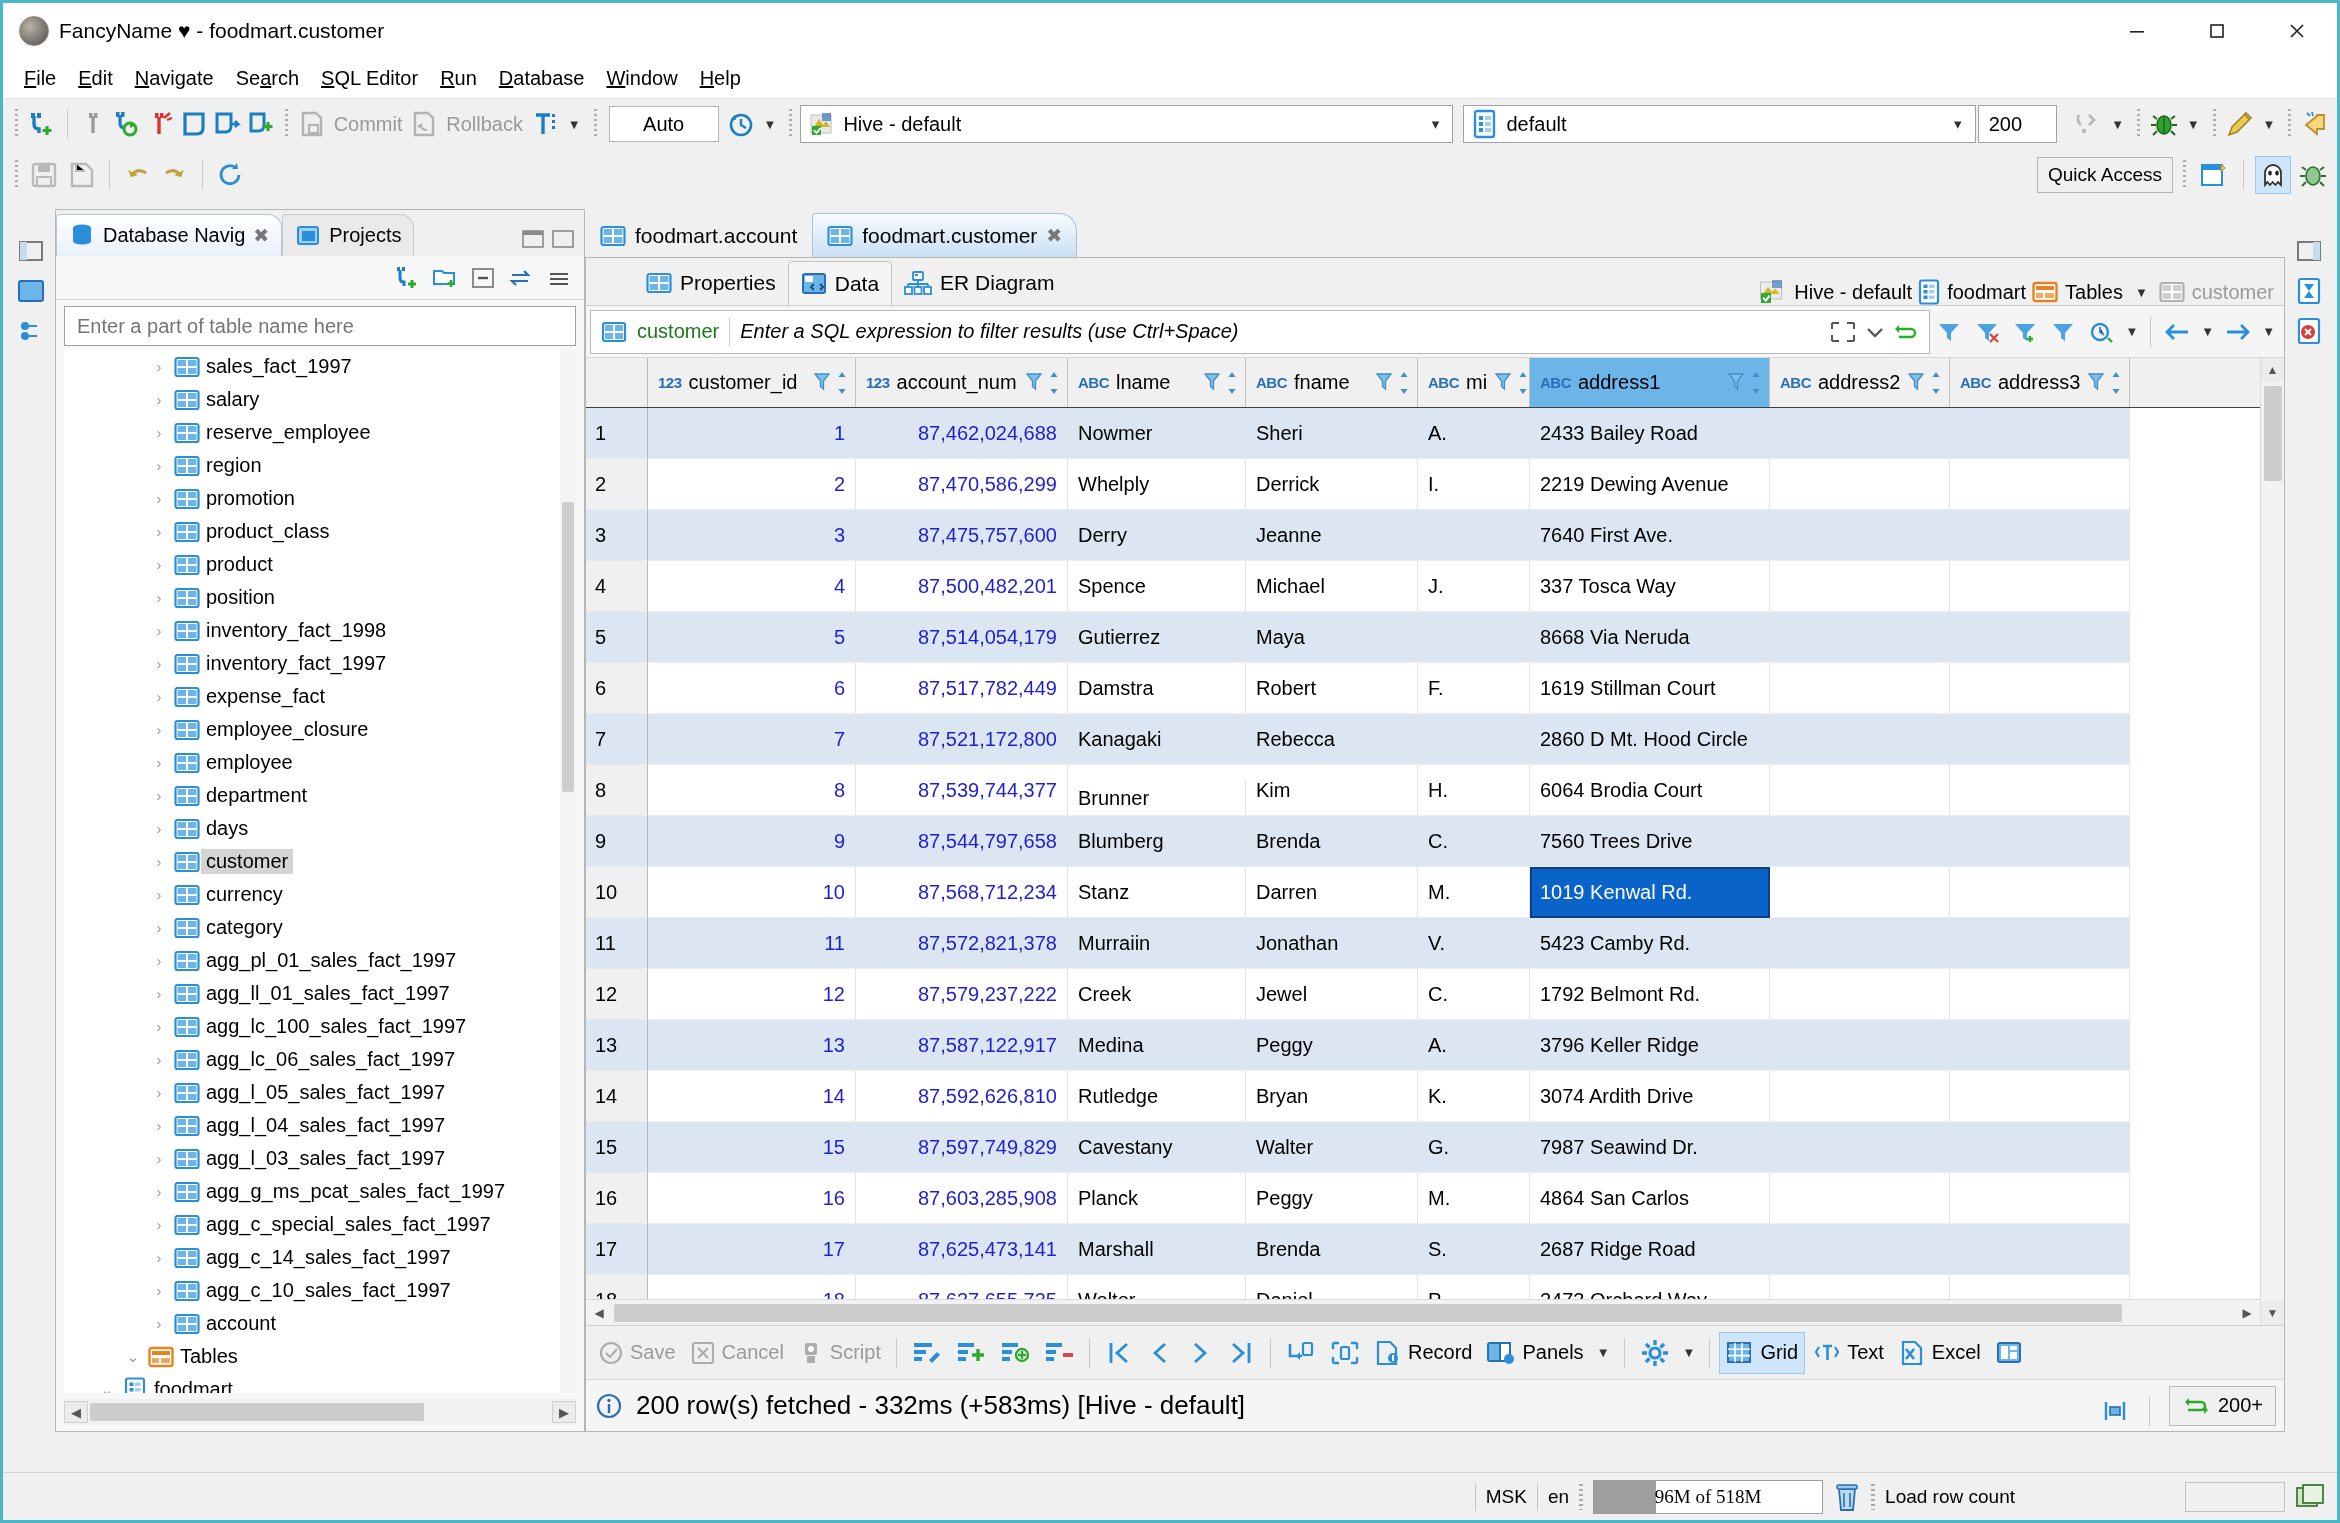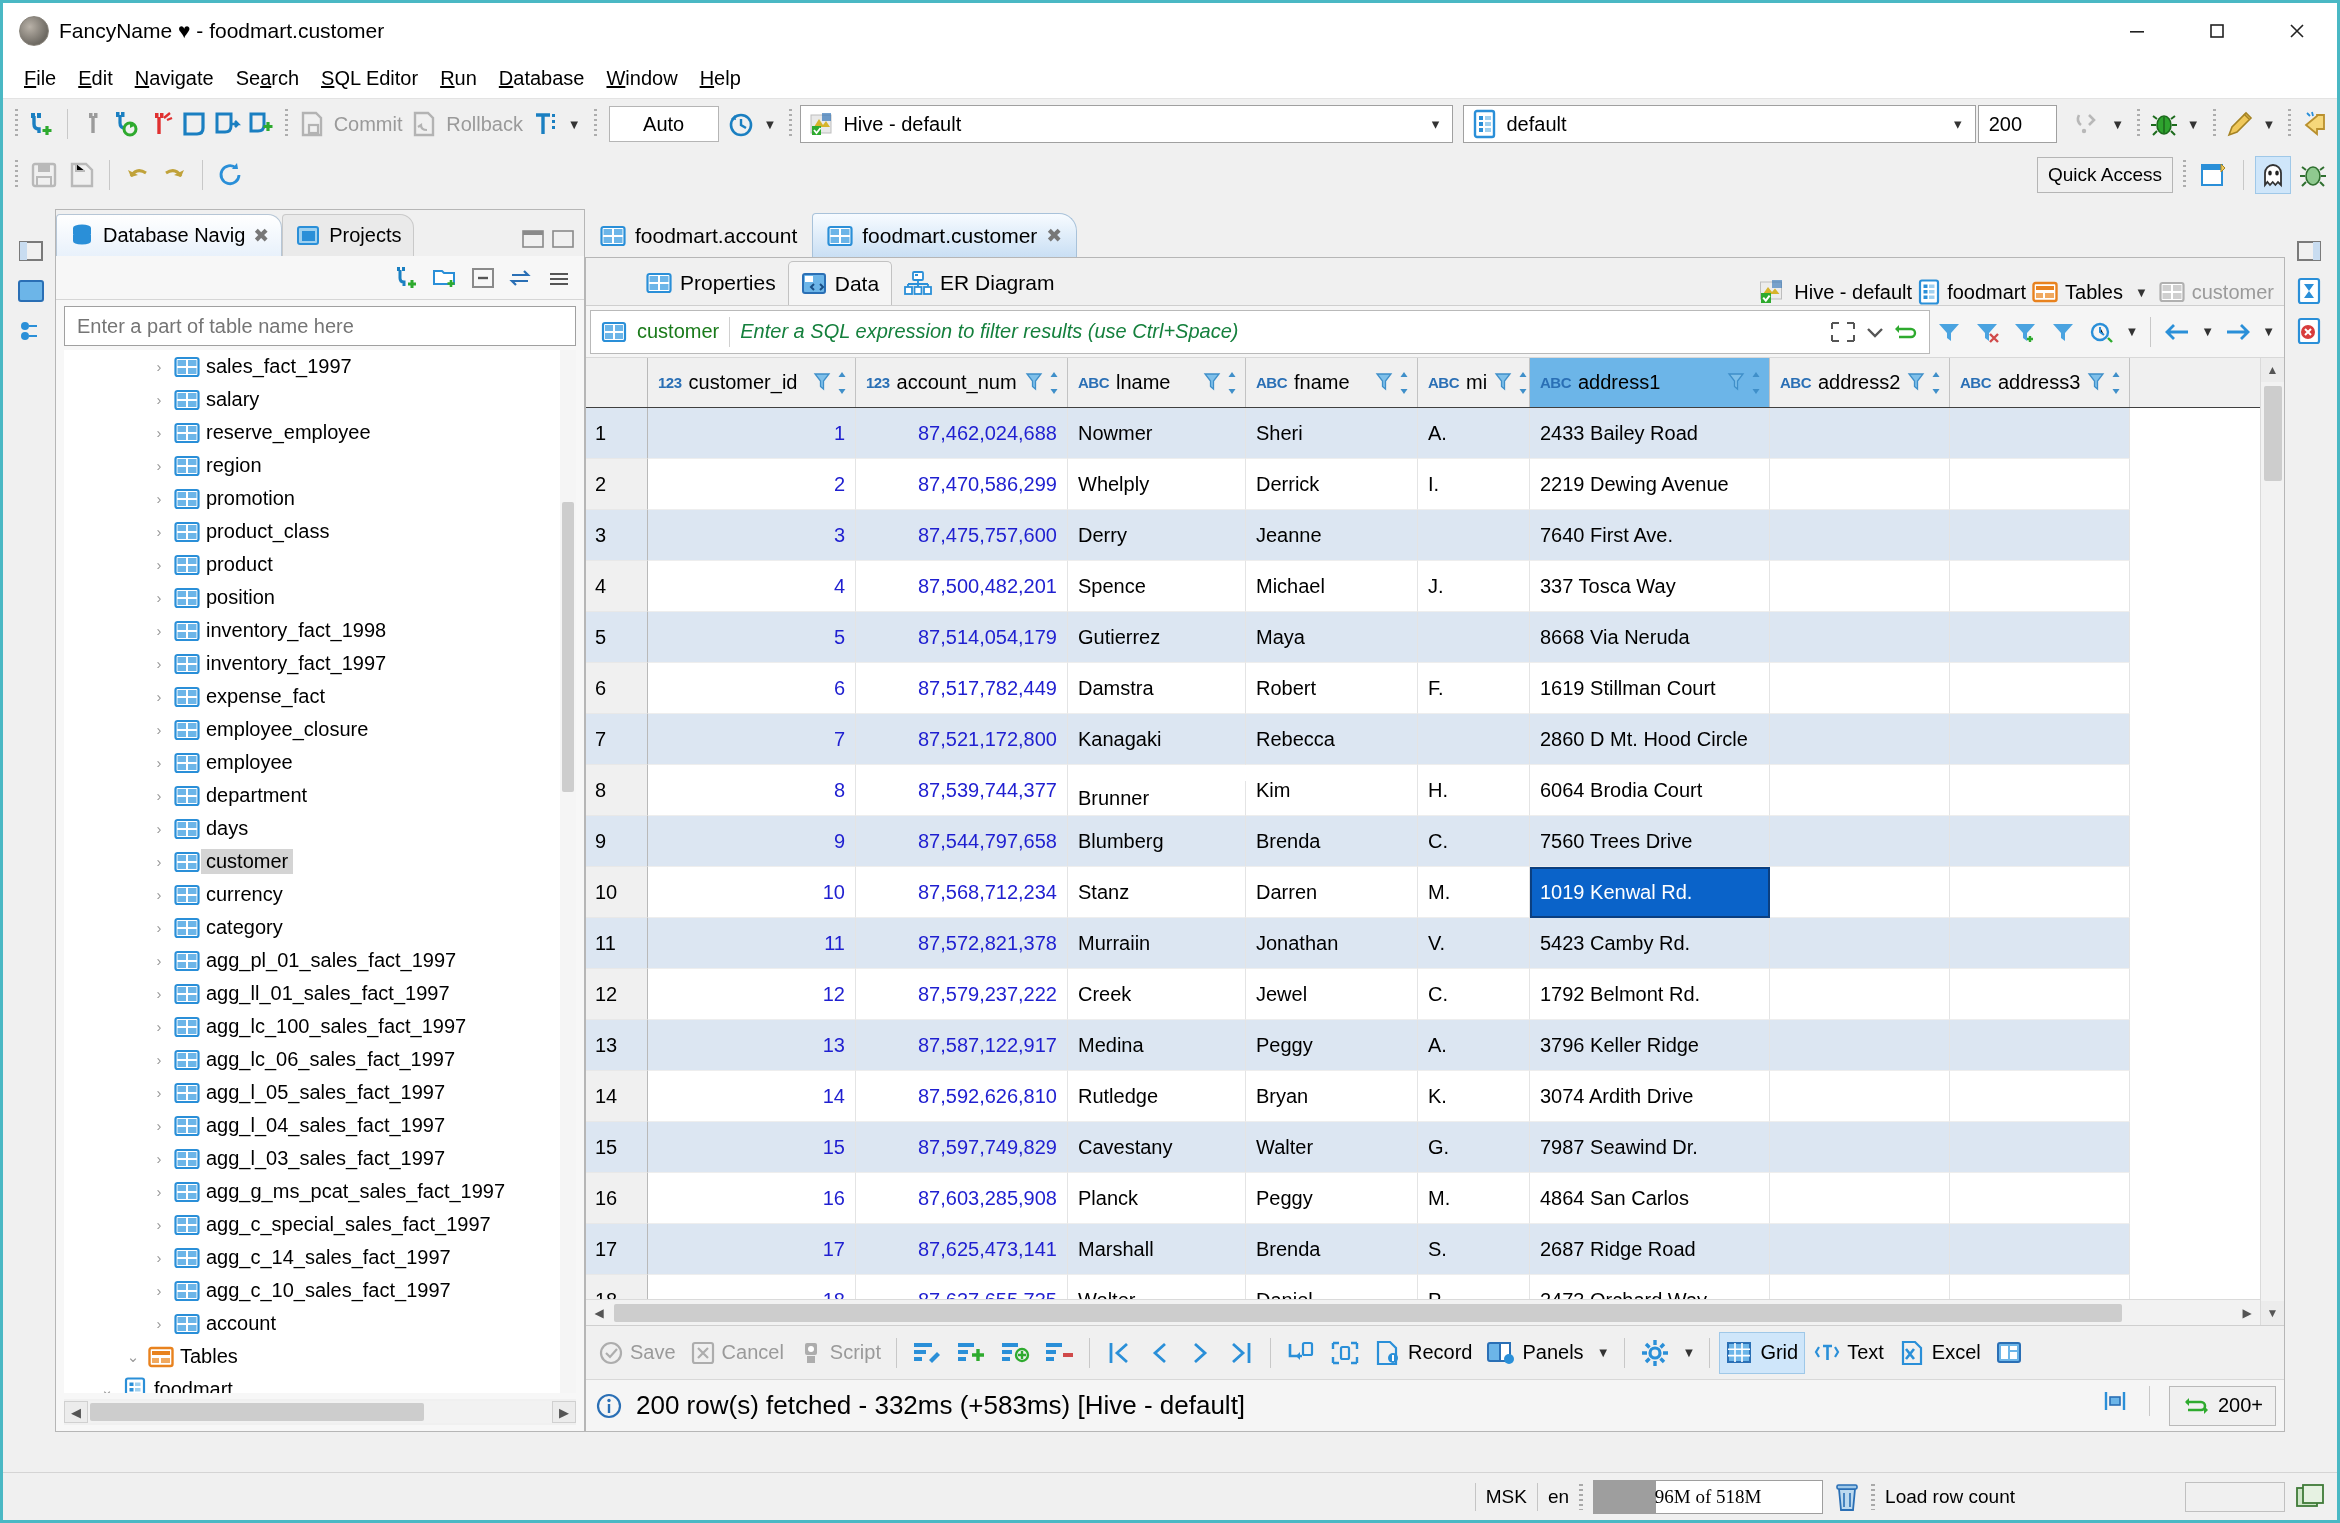--- a/index.html
+++ b/index.html
@@ -202,21 +202,21 @@
   .filter-bar {
     height:52px; display:flex; align-items:center; background:#f5f5f5; padding: 0 4px;
     border-bottom:1px solid #d8d8d8;
   }
   .filter-input {
     flex:1; height:44px; border:1px solid #b9b9b9; background:#fff;
     display:flex; align-items:center; gap:10px; padding: 0 10px; min-width:0;
   }
   .filter-tablename { color:#1a7a1a; font-size:20px; white-space:nowrap; }
   .filter-vsep { width:1px; height:30px; background:#d0d0d0; }
-  .filter-ph { color:#15803d; font-style:italic; font-size:20px; white-space:nowrap; overflow:hidden; }
+  .filter-ph { color:#000000; font-style:italic; font-size:20px; white-space:nowrap; overflow:hidden; }
   .fb-btn { width:38px;height:42px;display:flex;align-items:center;justify-content:center;flex:none; }
 
   
   .grid-wrap { flex:1; min-height:0; display:flex; background:#fff; }
   .grid { flex:1; min-width:0; display:flex; flex-direction:column; overflow:hidden; }
   .grid-head { display:flex; height:50px; background:#f0f0f0; border-bottom:1px solid #404040; }
   .gh-corner { width:62px; flex:none; border-right:1px solid #b9b9b9; background:#f0f0f0; }
   .gh-cell {
     display:flex; align-items:center; gap:7px; padding: 0 6px 0 10px;
     border-right:1px solid #c3c3c3; font-size:20px; white-space:nowrap; flex:none;
@@ -1714,21 +1714,21 @@
           </div>
         </div>
 
         <div class="res-status">
           <svg width="30" height="30" viewBox="0 0 30 30">
             <circle cx="15" cy="15" r="11" fill="none" stroke="#2a6fb5" stroke-width="2.2"></circle>
             <circle cx="15" cy="9.5" r="1.7" fill="#2a6fb5"></circle>
             <path d="M15 13 v9" stroke="#2a6fb5" stroke-width="2.4"></path>
           </svg>
           <span class="status-text">200 row(s) fetched - 332ms (+583ms) [Hive - default]</span>
-          <span style="margin-left:auto;display:flex;align-items:flex-start;gap:12px;">
+          <span style="margin-left:auto;display:flex;align-items:flex-end;gap:12px;">
             <span>
               <svg width="30" height="30" viewBox="0 0 30 30">
                   <path d="M6 6 v18 M24 6 v18" stroke="#2a8fd8" stroke-width="2.4"></path>
                   <rect x="10" y="11" width="10" height="8" fill="#6cb5e8" stroke="#2a6fb5" stroke-width="1.6"></rect>
                 </svg>
             </span>
             <span class="tb-divider"></span>
             <span class="rs-box">
               <svg width="28" height="26" viewBox="0 0 28 26">
                   <path d="M4 9 h15 a4 4 0 0 1 0 8 h-13" stroke="#2eaa2e" stroke-width="2.6" fill="none"></path>

